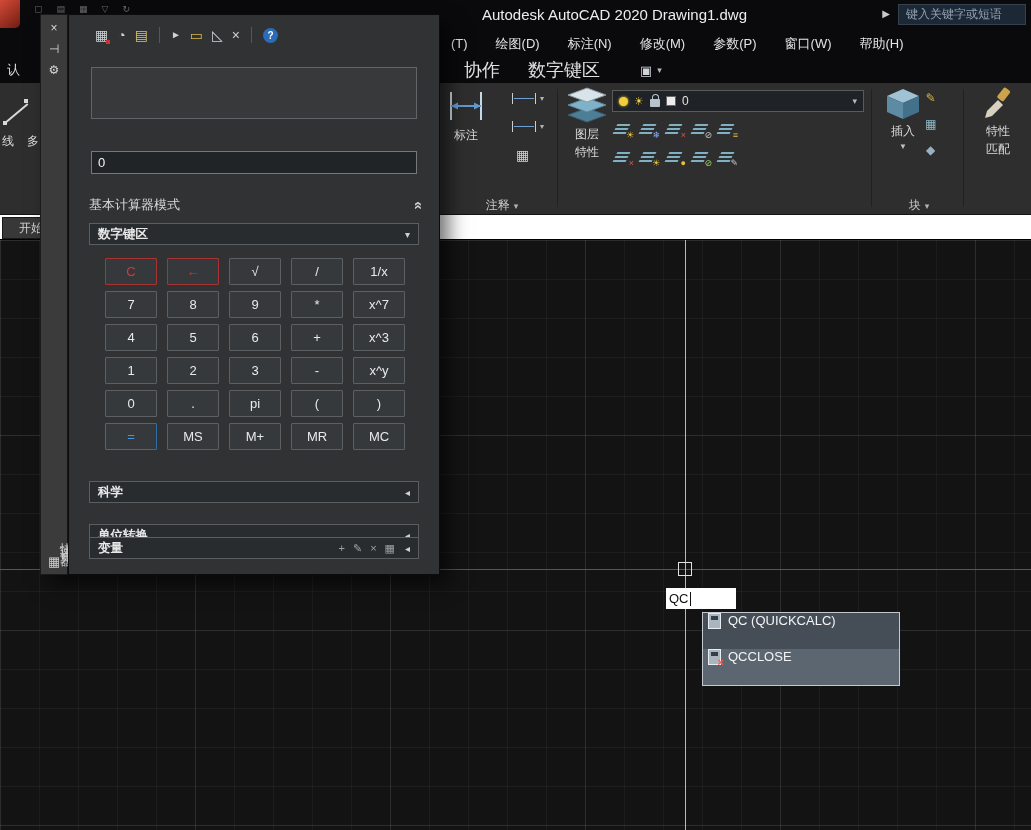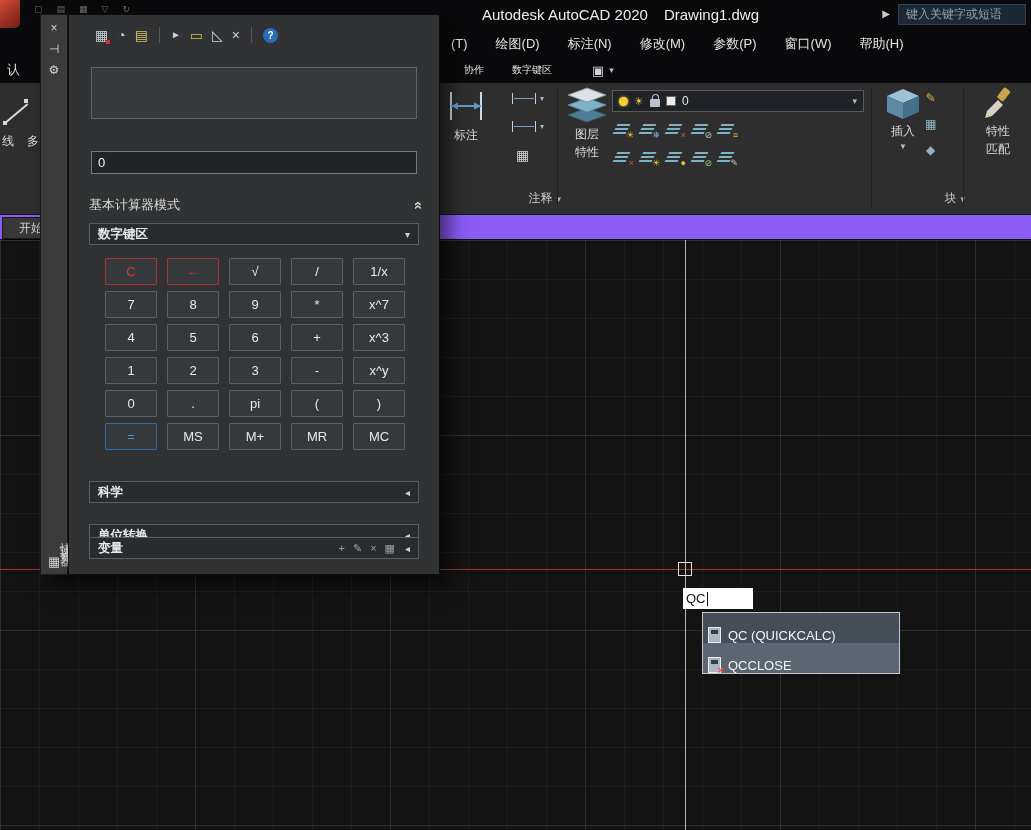--- a/index.html
+++ b/index.html
@@ -5,37 +5,37 @@
   *{margin:0;padding:0;box-sizing:border-box}
   html,body{background:#000}
   body{font-family:"Liberation Sans","DejaVu Sans",sans-serif}
   #screen{position:relative;width:1031px;height:830px;overflow:hidden;background:#131313}
 
   
   #titlebar{position:absolute;left:0;top:0;width:100%;height:30px;background:#0a0a0c}
   #applogo{position:absolute;left:0;top:0;width:20px;height:28px;background:linear-gradient(140deg,#d44a38,#6e1d12);border-radius:0 0 5px 0}
   #qat{position:absolute;top:4px;left:34px;display:flex;gap:14px}
   #qat span{font-size:9px;color:#6c6c6c}
-  #title-text{position:absolute;left:482px;top:6px;display:flex;gap:16px;white-space:nowrap;font-size:15px;color:#ececec}
+  #title-text{position:absolute;left:482px;top:6px;display:flex;gap:4px;white-space:nowrap;font-size:15px;color:#ececec}
   #nav-arrow{position:absolute;right:141px;top:8px;font-size:10px;color:#c9c9c9}
   #search-box{position:absolute;right:5px;top:4px;width:128px;height:21px;background:#1c2836;border:1px solid #344250;color:#93a2b0;font-size:12px;line-height:19px;padding:0 7px;overflow:hidden;white-space:nowrap}
 
   
   #menubar{position:absolute;left:0;top:30px;width:100%;height:27px;background:#0a0a0c;display:flex;align-items:center;padding-left:441px;gap:8px}
   .menu-item{color:#e3e3e3;font-size:13px;padding:3px 10px;white-space:nowrap}
   #tabbar{position:absolute;left:0;top:57px;width:100%;height:26px;background:#0a0a0c;display:flex;align-items:center;padding-left:452px}
   #rtabs{display:inline-flex;gap:4px}
-  .rtab{color:#e0e0e0;font-size:10px;padding:3px 12px;white-space:nowrap}
+  .rtab{color:#e0e0e0;font-size:18px;padding:3px 12px;white-space:nowrap}
   #tab-extra{display:flex;align-items:center;gap:5px;margin-left:28px;color:#cfd3d6;font-size:13px}
   #tab-extra .cd{font-size:9px;color:#b9b9b9}
 
   
   #ribbon{position:absolute;left:0;top:83px;width:100%;height:132px;background:#2e2e2e;border-bottom:1px solid #141414}
   .vsep{position:absolute;top:6px;height:118px;width:1px;background:#212121}
-  .panel-label{position:absolute;bottom:7px;font-size:12px;color:#c9c9c9;text-align:right;white-space:nowrap}
+  .panel-label{position:absolute;bottom:0;font-size:12px;color:#c9c9c9;text-align:center;white-space:nowrap}
   .panel-label .cd{font-size:9px;color:#b3b3b3;margin-left:4px}
   .bigbtn{position:absolute;display:flex;flex-direction:column;align-items:center;gap:3px}
   .bigbtn .lbl{font-size:12px;color:#dcdcdc;line-height:15px;text-align:center;white-space:nowrap}
   .subrow{position:absolute;display:flex;align-items:center;gap:4px;color:#b9b9b9}
   .subrow .cd{font-size:8px;color:#b3b3b3}
   .dim-sm{width:24px;height:11px;border-left:1px solid #c9ced1;border-right:1px solid #c9ced1;position:relative;display:inline-block}
   .dim-sm::after{content:"";position:absolute;left:1px;right:1px;top:5px;height:1px;background:#6fa0cf}
   .tbl-ico{font-size:14px;color:#cfd3d6}
   #layer-dd{position:absolute;left:612px;top:7px;width:252px;height:22px;background:#1f2226;border:1px solid #5a5a5a;display:flex;align-items:center;gap:6px;padding:0 6px}
   #layer-dd .val{font-size:12px;color:#e2e2e2}
@@ -47,38 +47,38 @@
   .swatch{width:10px;height:10px;background:#ececec;border:1px solid #666}
   .lyrow{position:absolute;display:flex;gap:6px}
   .ly{position:relative;width:20px;height:16px;display:inline-block}
   .ly::before{content:"";position:absolute;left:3px;top:3px;width:13px;height:10px;transform:skewX(-26deg);background:repeating-linear-gradient(180deg,#7fb0c4 0 2px,rgba(0,0,0,0) 2px 4px)}
   .ly-ov{position:absolute;right:-2px;bottom:-3px;font-size:9px;line-height:1}
   .inscol{position:absolute;display:flex;flex-direction:column;gap:12px;align-items:center}
   .inscol span{font-size:12px}
   .menu-arrow{font-size:8px;color:#c0c0c0}
 
   
-  #filetabs{position:absolute;left:0;top:215px;width:100%;height:25px;background:#8b5cf6;border-bottom:1px solid #000}
+  #filetabs{position:absolute;left:0;top:215px;width:100%;height:25px;background:#ffffff;border-bottom:1px solid #000}
   #start-tab{position:absolute;left:2px;top:2px;width:58px;height:22px;background:#383838;border:1px solid #191919;color:#d6d6d6;font-size:12px;display:flex;align-items:center;justify-content:center}
 
   
   #canvas{position:absolute;left:0;top:240px;width:100%;height:590px;background-color:#131313;
     background-image:
       linear-gradient(rgba(255,255,255,0.045) 1px,transparent 1px),
       linear-gradient(90deg,rgba(255,255,255,0.045) 1px,transparent 1px),
       linear-gradient(rgba(255,255,255,0.07) 1px,transparent 1px),
       linear-gradient(90deg,rgba(255,255,255,0.07) 1px,transparent 1px);
     background-size:39px 39px,39px 39px,195px 195px,195px 195px}
   #axis-x{position:absolute;left:0;top:329px;width:100%;height:1px;background:#a03636}
   #crosshair-v{position:absolute;left:685px;top:0;width:1px;height:100%;background:rgba(228,228,228,.8)}
   #pickbox{position:absolute;left:678px;top:322px;width:14px;height:14px;border:1px solid #e2e2e2}
-  #cmd-input{position:absolute;left:683px;top:348px;width:70px;height:21px;background:#fff;display:flex;align-items:center;padding:0 3px;font-size:13px;color:#111}
+  #cmd-input{position:absolute;left:666px;top:348px;width:70px;height:21px;background:#fff;display:flex;align-items:center;padding:0 3px;font-size:13px;color:#111}
   .caret{width:1px;height:14px;background:#111;margin-left:1px}
   #sug-list{position:absolute;left:702px;top:372px;width:198px;background:#5c6670;border:1px solid #c3c9cf}
-  .sug-row{height:30px;display:flex;align-items:flex-end;padding:0 5px;gap:7px;color:#f4f4f4;font-size:13px;white-space:nowrap}
+  .sug-row{height:36px;display:flex;align-items:flex-start;padding:0 5px;gap:7px;color:#f4f4f4;font-size:13px;white-space:nowrap}
   .sug-row.sel{background:#454e57}
   .sug-ico{width:13px;height:16px;background:#a9b6c0;border:1px solid #e8ecef;position:relative;flex:none}
   .sug-ico::before{content:"";position:absolute;left:2px;top:2px;right:2px;height:4px;background:#33404a}
   .badge-x{position:absolute;right:-4px;bottom:-4px;color:#ff5548;font-size:11px;font-weight:bold}
   .badge-cui{position:absolute;left:0px;bottom:-1px;font-size:5px;color:#1d3c66;font-weight:bold}
 
   
   .frag{position:absolute;color:#dedede}
   #frag-line{position:absolute;left:3px;top:112px;width:28px;height:2px;background:#d8d8d8;transform:rotate(-40deg)}
   .frag-sq{position:absolute;width:4px;height:4px;background:#d8d8d8}

